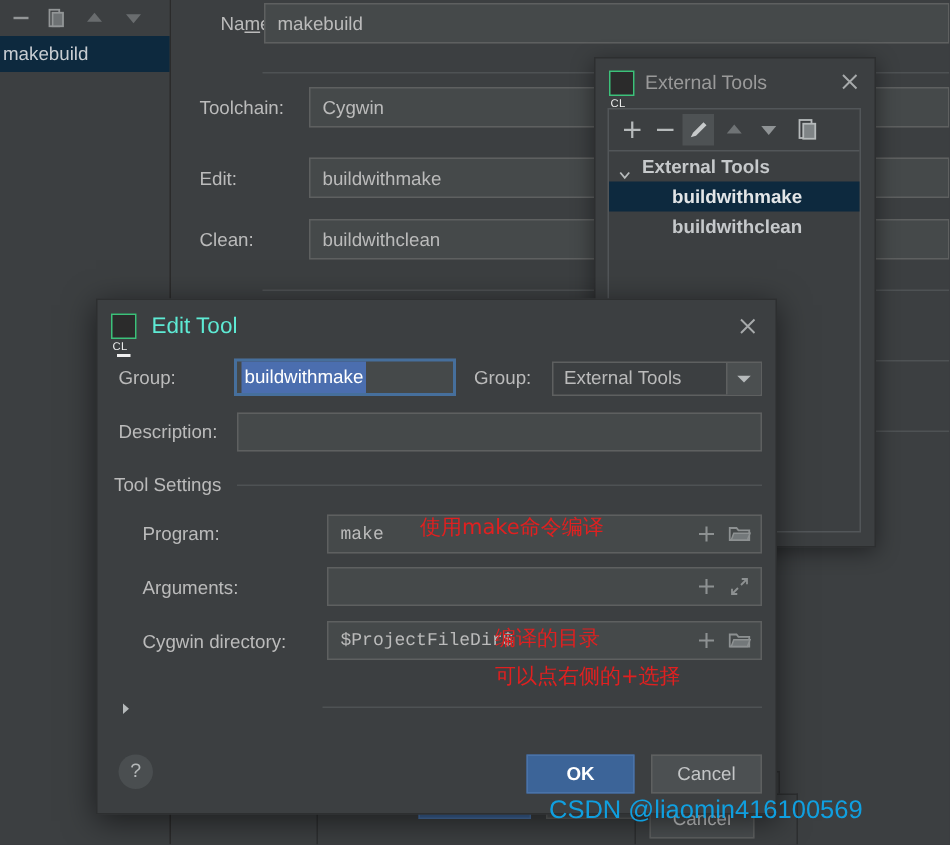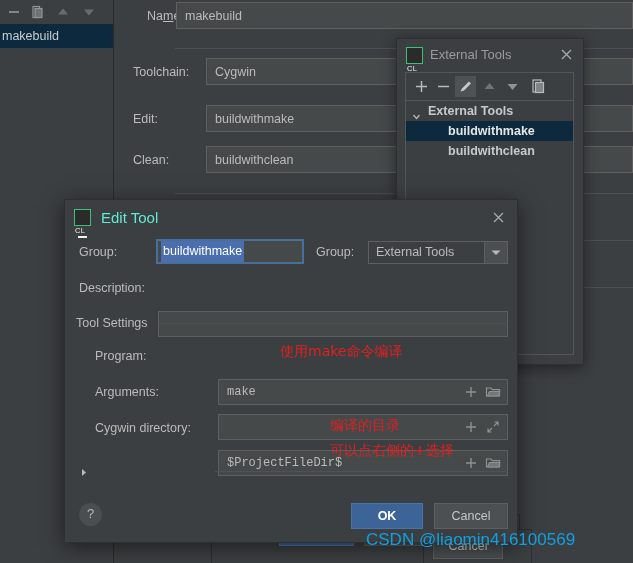--- a/index.html
+++ b/index.html
@@ -230,21 +230,20 @@
     border-left: 1px solid #5e6060;
   }
 
   .dlg-field {
     position: absolute;
     background: #45494a;
     border: 1px solid #5e6060;
     box-sizing: border-box;
     font-size: 12.5px;
     color: #bbbbbb;
-    margin-top: 36px;
   }
   .dlg-field .val {
     position: absolute;
     left: 8px; top: 4px;
     white-space: nowrap;
   }
   .dlg-field .val.mono {
     font-family: "Liberation Mono", monospace;
     font-size: 12px;
     top: 5px;

